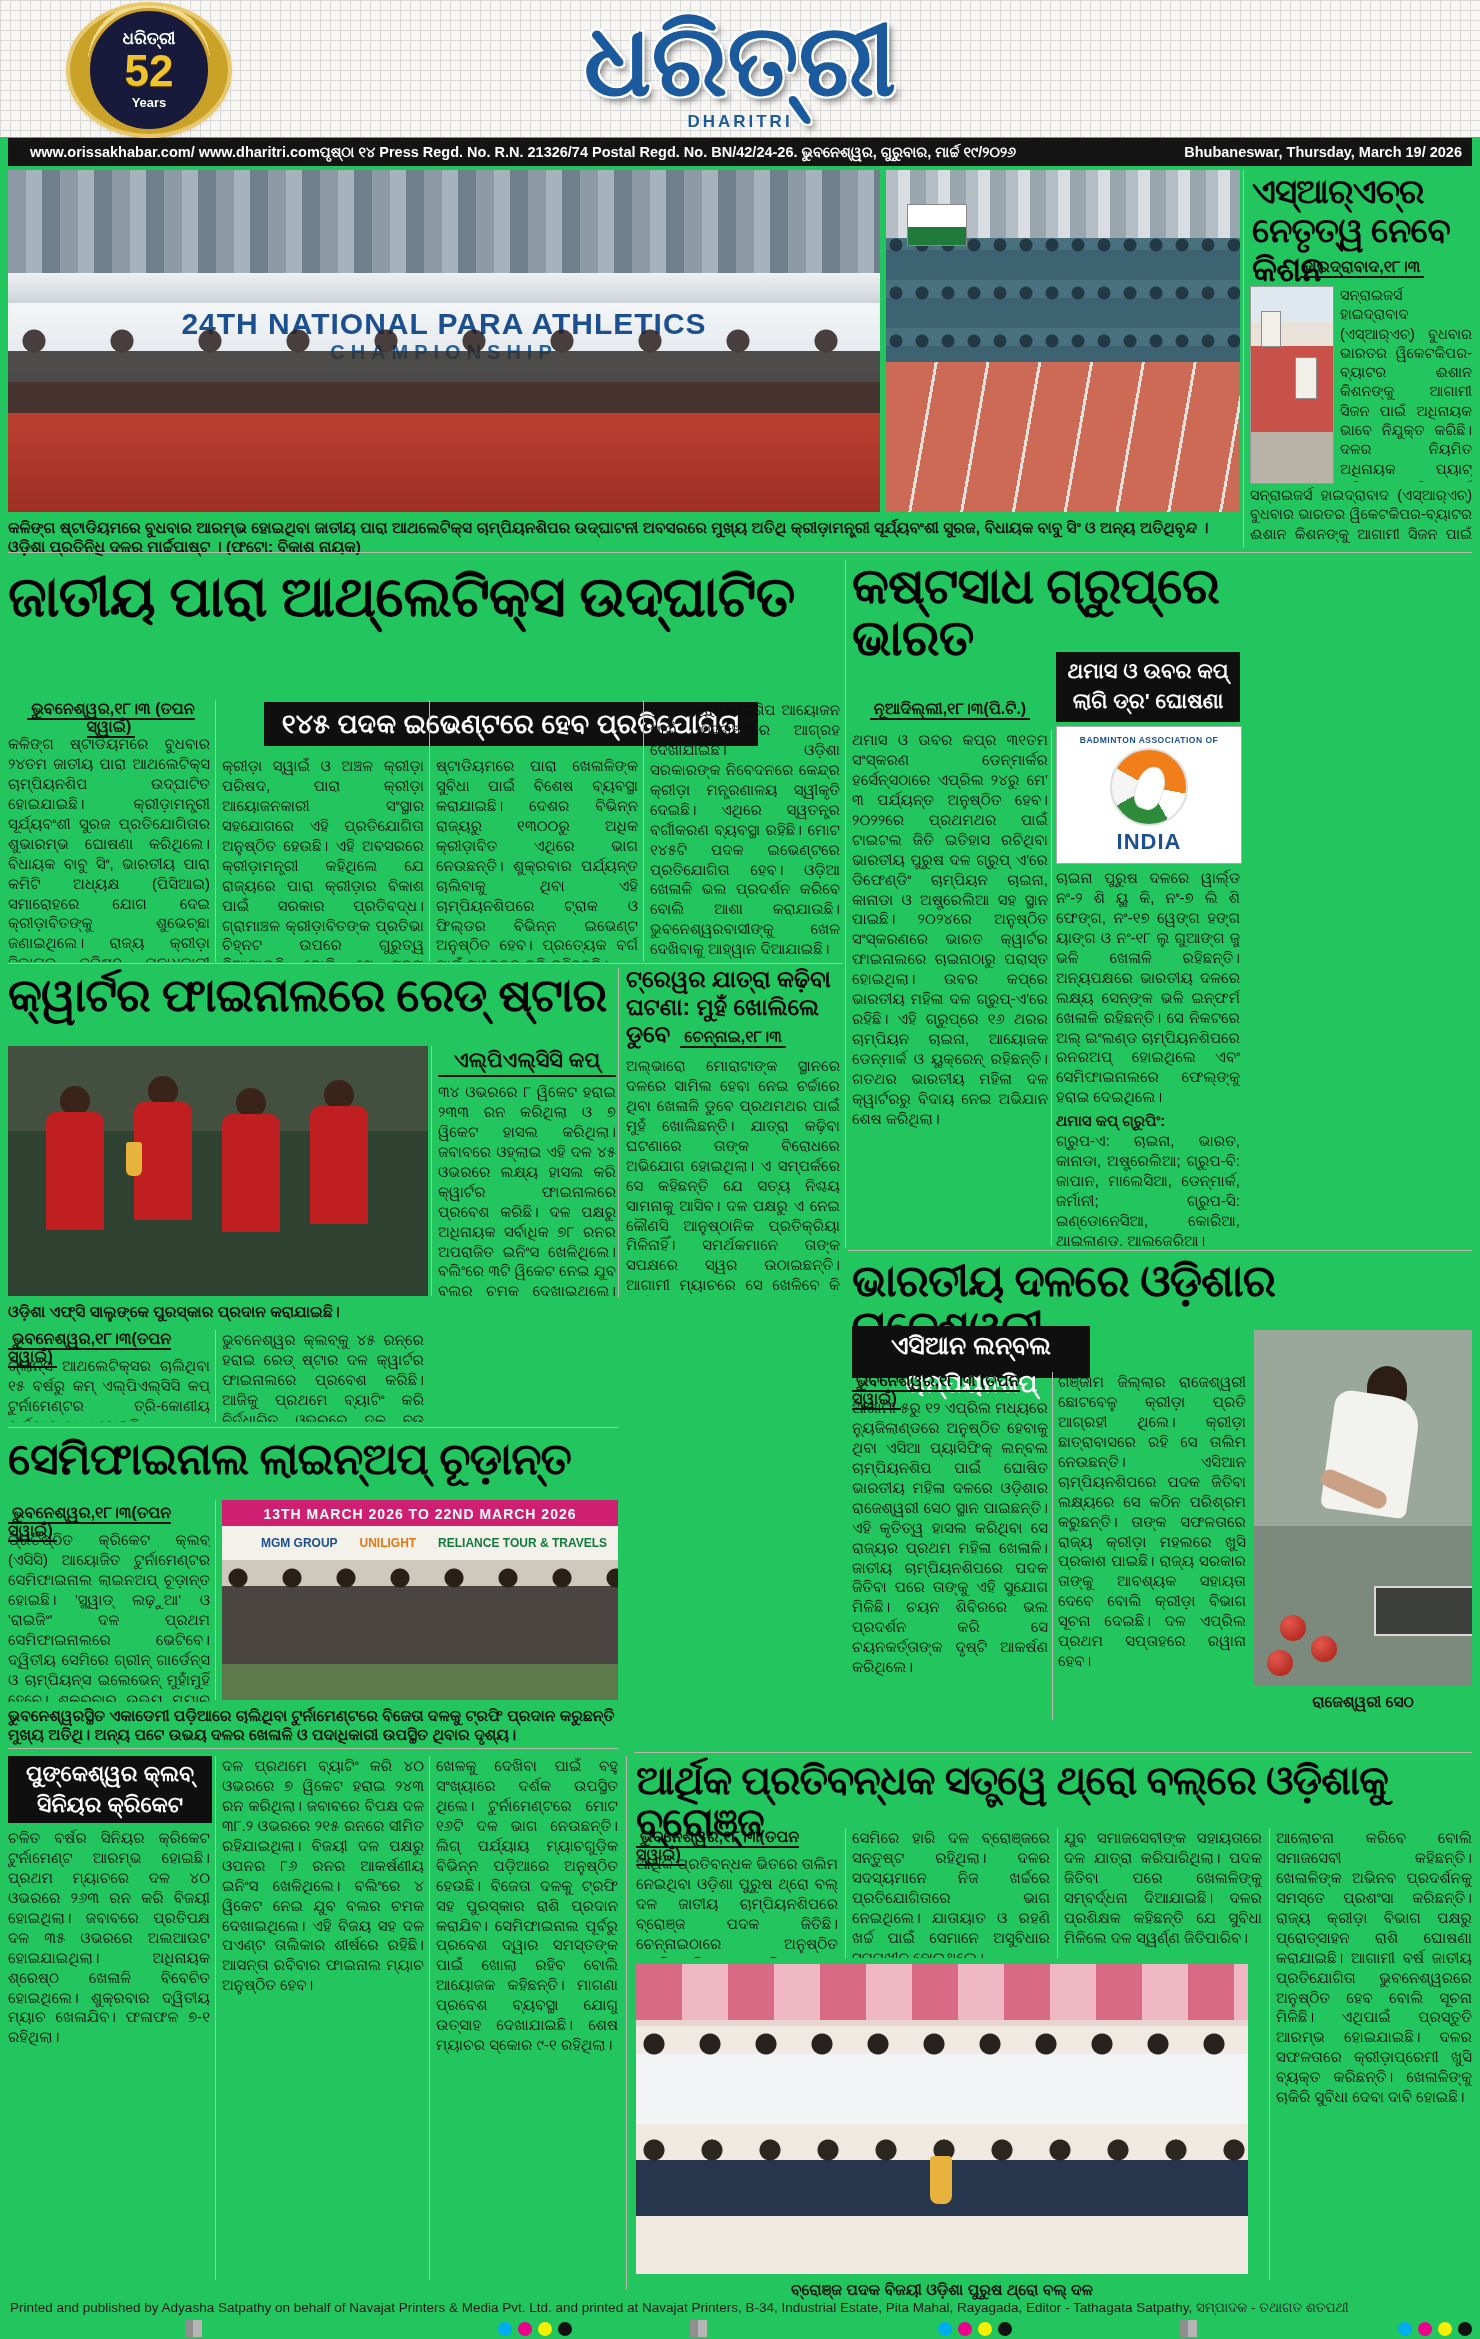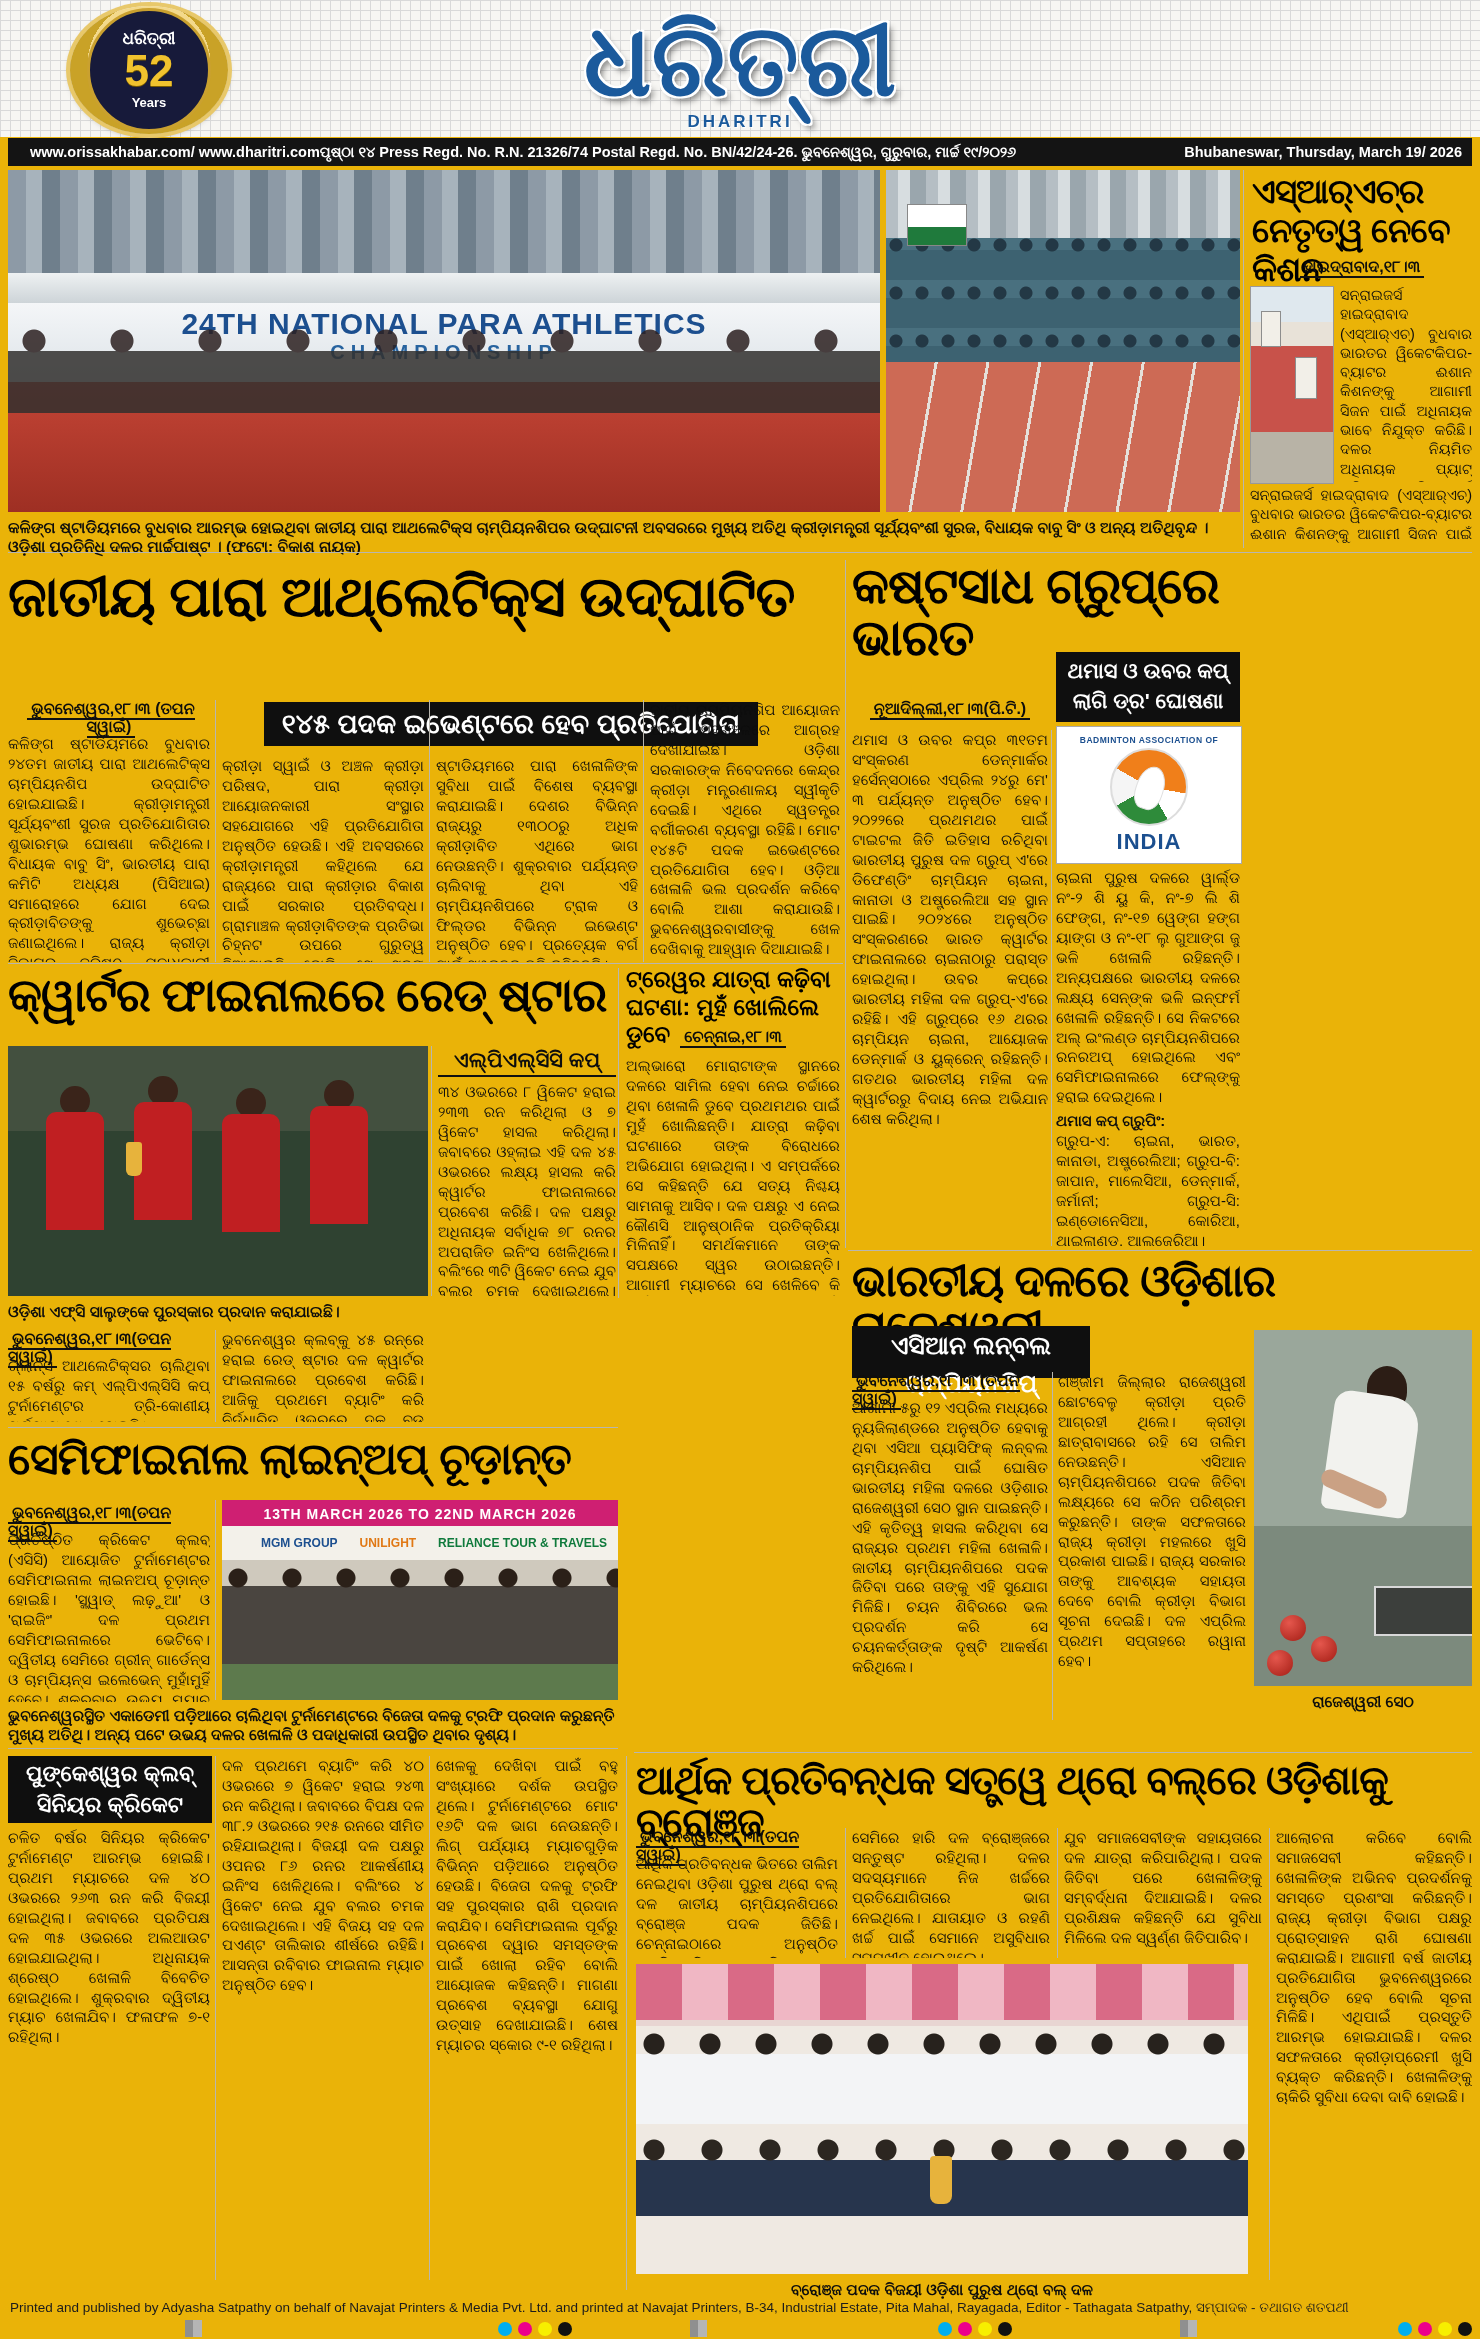--- a/index.html
+++ b/index.html
@@ -1,16 +1,16 @@
 <!DOCTYPE html>
 <html><head>
 <meta charset="utf-8">
 <style>
   html,body{margin:0;padding:0;background:#e8e6e0;}
-  #page{position:relative;width:1480px;height:2339px;background:#eab308;margin:0 auto;
+  #page{position:relative;width:1480px;height:2339px;background:#22c55e;margin:0 auto;
         font-family:"Liberation Sans","DejaVu Sans",sans-serif;color:#0d0d0d;overflow:hidden;}
   .abs{position:absolute;}
   
   .masthead{left:0;top:0;width:1480px;height:137px;
     background-image:linear-gradient(#d9d9d9 1px,transparent 1px),linear-gradient(90deg,#d9d9d9 1px,transparent 1px);
     background-size:10px 10px;background-color:#f7f6f3;}
   .badge{left:70px;top:6px;width:158px;height:128px;border-radius:50%;
     background:radial-gradient(circle at 50% 45%,#f3d98b 0 58%,#c9a227 58% 100%);
     box-shadow:0 0 0 4px #e8c86a,0 2px 6px rgba(0,0,0,.35);display:flex;align-items:center;justify-content:center;}
   .badge-inner{width:118px;height:118px;border-radius:50%;background:#171a3a;border:3px solid #caa12f;

